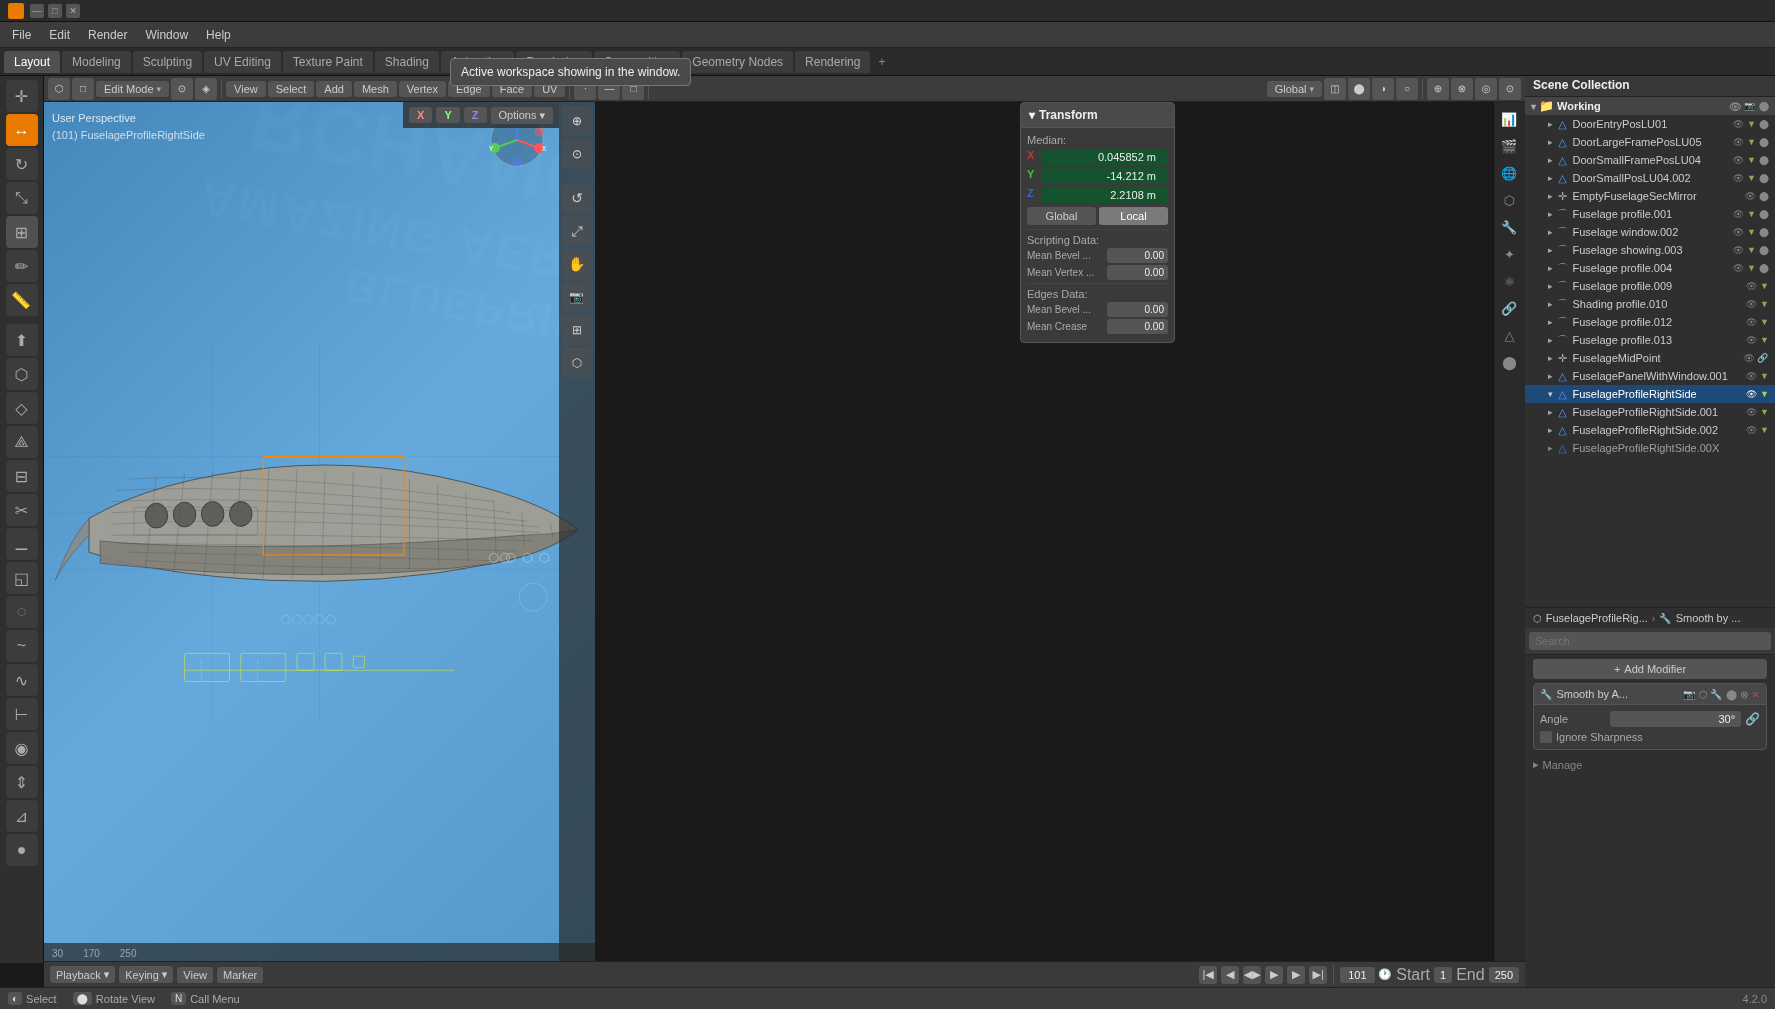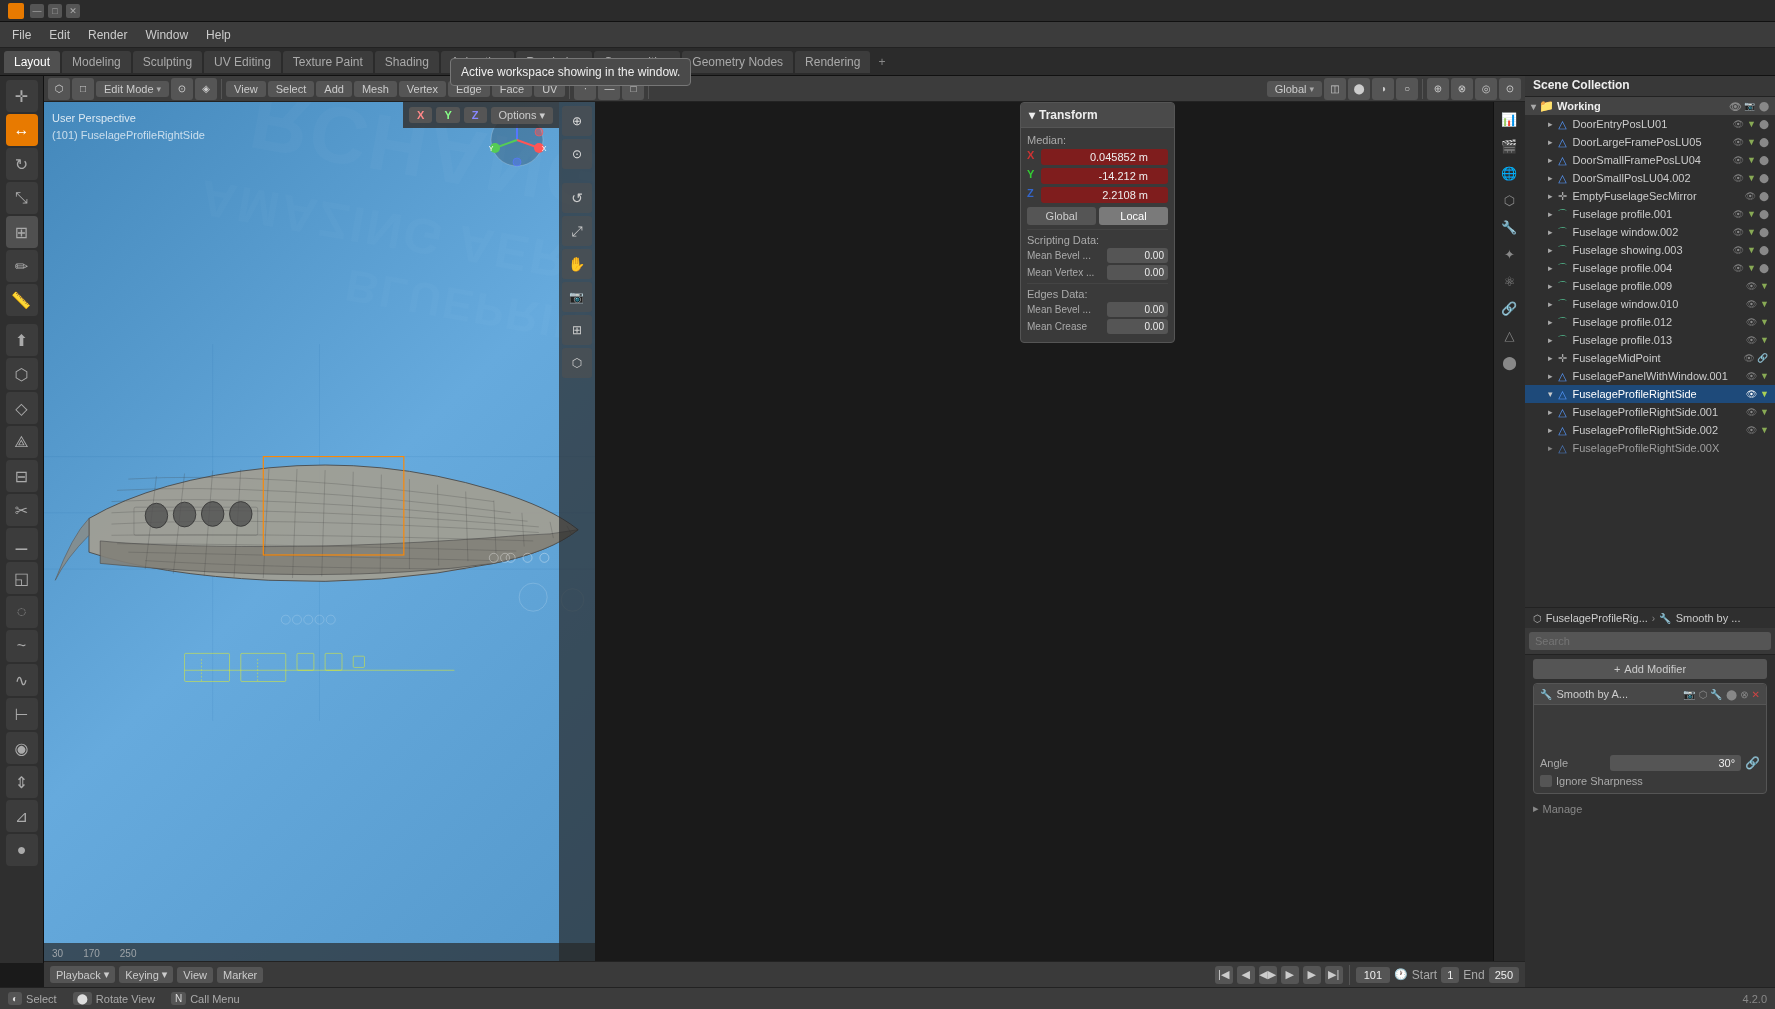--- a/index.html
+++ b/index.html
@@ -248,23 +248,23 @@
     .panel-label {
       width: 14px;
       font-weight: bold;
       color: #aaa;
     }
     .panel-label.x { color: #cc3333; }
     .panel-label.y { color: #33cc33; }
     .panel-label.z { color: #3366cc; }
     .panel-value {
       flex: 1;
-      background: #7f1d1d;
-      border-radius: 3px;
-      padding: 2px 20px;
+      background: #14532d;
+      border-radius: 3px;
+      padding: 2px 12px;
       font-size: 11px;
       color: #eee;
       text-align: right;
     }
     .panel-section {
       font-size: 11px;
       color: #aaa;
       margin: 4px 0 2px 0;
     }
     .panel-btn-row {
@@ -404,21 +404,20 @@
       align-items: center;
       gap: 4px;
       font-size: 11px;
       color: #ccc;
       background: #484848;
       border-radius: 4px 4px 0 0;
       border-bottom: 1px solid #555;
     }
     .modifier-card-body {
       padding: 6px;
-      margin-top: 44px;
     }
     .mod-row {
       display: flex;
       align-items: center;
       margin-bottom: 4px;
       font-size: 11px;
     }
     .mod-label { color: #aaa; width: 70px; }
     .mod-value {
       flex: 1;
@@ -485,21 +484,21 @@
       font-size: 11px; color: #ccc;
       cursor: pointer;
     }
     .tl-frame {
       background: #555;
       border-radius: 3px;
       padding: 2px 8px;
       font-size: 11px;
       color: #eee;
     }
-    .tl-label { font-size: 12px; color: #aaa; text-align: center; }
+    .tl-label { font-size: 16px; color: #aaa; text-align: center; }
     .tl-value { font-size: 11px; color: #eee; background: #555; border-radius: 3px; padding: 2px 6px; }
     .tl-dropdown {
       background: #555;
       border-radius: 3px;
       padding: 2px 6px;
       font-size: 11px;
       color: #ccc;
       cursor: pointer;
       display: flex; align-items: center; gap: 3px;
     }
@@ -1039,21 +1038,21 @@
       <span style="color:#aaa; font-size:9px;">▸</span>
       <span class="item-icon" style="color:#55cc99;">⌒</span>
       <span class="item-label">Fuselage profile.009</span>
       <span class="item-eye" style="font-size:9px;">👁</span>
       <span class="item-cam" style="font-size:9px; color:#88aa55;">▼</span>
     </div>
     <div class="collection-item">
       <span style="width:14px;"></span>
       <span style="color:#aaa; font-size:9px;">▸</span>
       <span class="item-icon" style="color:#55cc99;">⌒</span>
-      <span class="item-label">Fuselage window.010</span>
+      <span class="item-label">Shading profile.010</span>
       <span class="item-eye" style="font-size:9px;">👁</span>
       <span class="item-cam" style="font-size:9px; color:#88aa55;">▼</span>
     </div>
     <div class="collection-item">
       <span style="width:14px;"></span>
       <span style="color:#aaa; font-size:9px;">▸</span>
       <span class="item-icon" style="color:#55cc99;">⌒</span>
       <span class="item-label">Fuselage profile.012</span>
       <span class="item-eye" style="font-size:9px;">👁</span>
       <span class="item-cam" style="font-size:9px; color:#88aa55;">▼</span>

